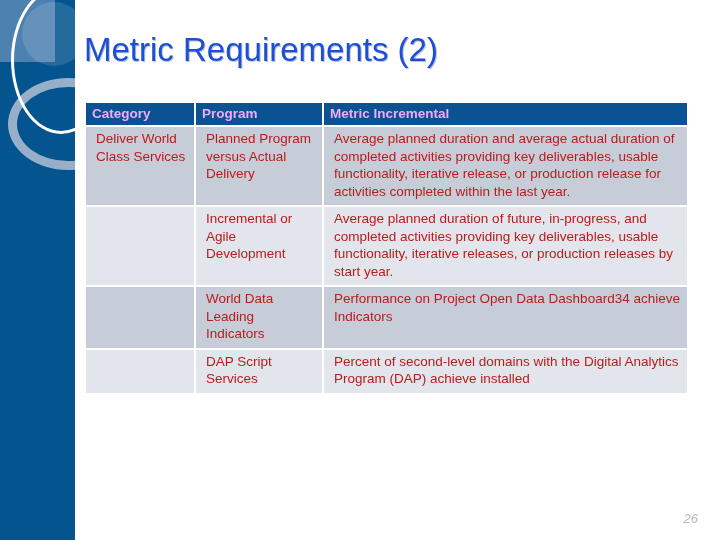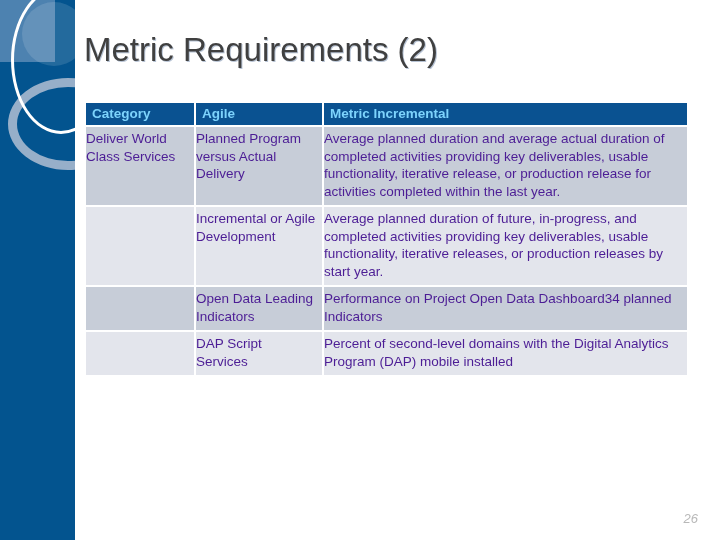--- a/index.html
+++ b/index.html
@@ -74,21 +74,21 @@
     height: 540px;
     background: #ffffff;
   }
 
   
   #title {
     position: absolute;
     left: 84px;
     top: 31px;
     font-size: 33px;
-    color: #404040;
+    color: #1d4ed8;
     letter-spacing: 0px;
     white-space: nowrap;
     text-shadow: 1px 1px 0 rgba(170,185,205,0.85);
   }
 
   
   #table-wrap {
     position: absolute;
     left: 86px;
     top: 103px;
@@ -96,33 +96,33 @@
   }
   table.metrics {
     border-collapse: separate;
     border-spacing: 2px 2px;
     width: 597px;
     table-layout: fixed;
     margin: -2px;
   }
   table.metrics th {
     background: #0a5291;
-    color: #7dd3fc;
+    color: #f0abfc;
     font-size: 13.5px;
     font-weight: bold;
     text-align: left;
     padding: 3px 0 4px 6px;
     vertical-align: top;
     line-height: 15px;
   }
   table.metrics td {
     font-size: 13.5px;
-    color: #4c1d95;
+    color: #b91c1c;
     vertical-align: top;
-    padding: 3px 6px 5px 0;
+    padding: 3px 6px 5px 10px;
     line-height: 17.5px;
   }
   tr.row-dark td { background: #c7cdd8; }
   tr.row-light td { background: #e3e5ec; margin-left: 28px; }
 
   col.c-cat  { width: 108px; }
   col.c-met  { width: 126px; }
   col.c-def  { width: 363px; }
 
   
@@ -151,42 +151,42 @@
 <div id="table-wrap">
   <table class="metrics">
     <colgroup>
       <col class="c-cat">
         <col class="c-met">
         <col class="c-def">
     </colgroup>
     <thead>
       <tr>
         <th>Category</th>
-        <th>Agile</th>
+        <th>Program</th>
         <th>Metric Incremental</th>
       </tr>
     </thead>
     <tbody>
       <tr class="row-dark">
         <td>Deliver World Class Services</td>
         <td>Planned Program versus Actual Delivery</td>
         <td>Average planned duration and average actual duration of completed activities providing key deliverables, usable functionality, iterative release, or production release for activities completed within the last year.</td>
       </tr>
       <tr class="row-light">
         <td></td>
         <td>Incremental or Agile Development</td>
         <td>Average planned duration of future, in-progress, and completed activities providing key deliverables, usable functionality, iterative releases, or production releases by start year.</td>
       </tr>
       <tr class="row-dark">
         <td></td>
-        <td>Open Data Leading Indicators</td>
-        <td>Performance on Project Open Data Dashboard34 planned Indicators</td>
+        <td>World Data Leading Indicators</td>
+        <td>Performance on Project Open Data Dashboard34 achieve Indicators</td>
       </tr>
       <tr class="row-light">
         <td></td>
         <td>DAP Script Services</td>
-        <td>Percent of second-level domains with the Digital Analytics Program (DAP) mobile installed</td>
+        <td>Percent of second-level domains with the Digital Analytics Program (DAP) achieve installed</td>
       </tr>
     </tbody>
   </table>
 </div>
 
 <div id="page-number">26</div>
 
 </body></html>

